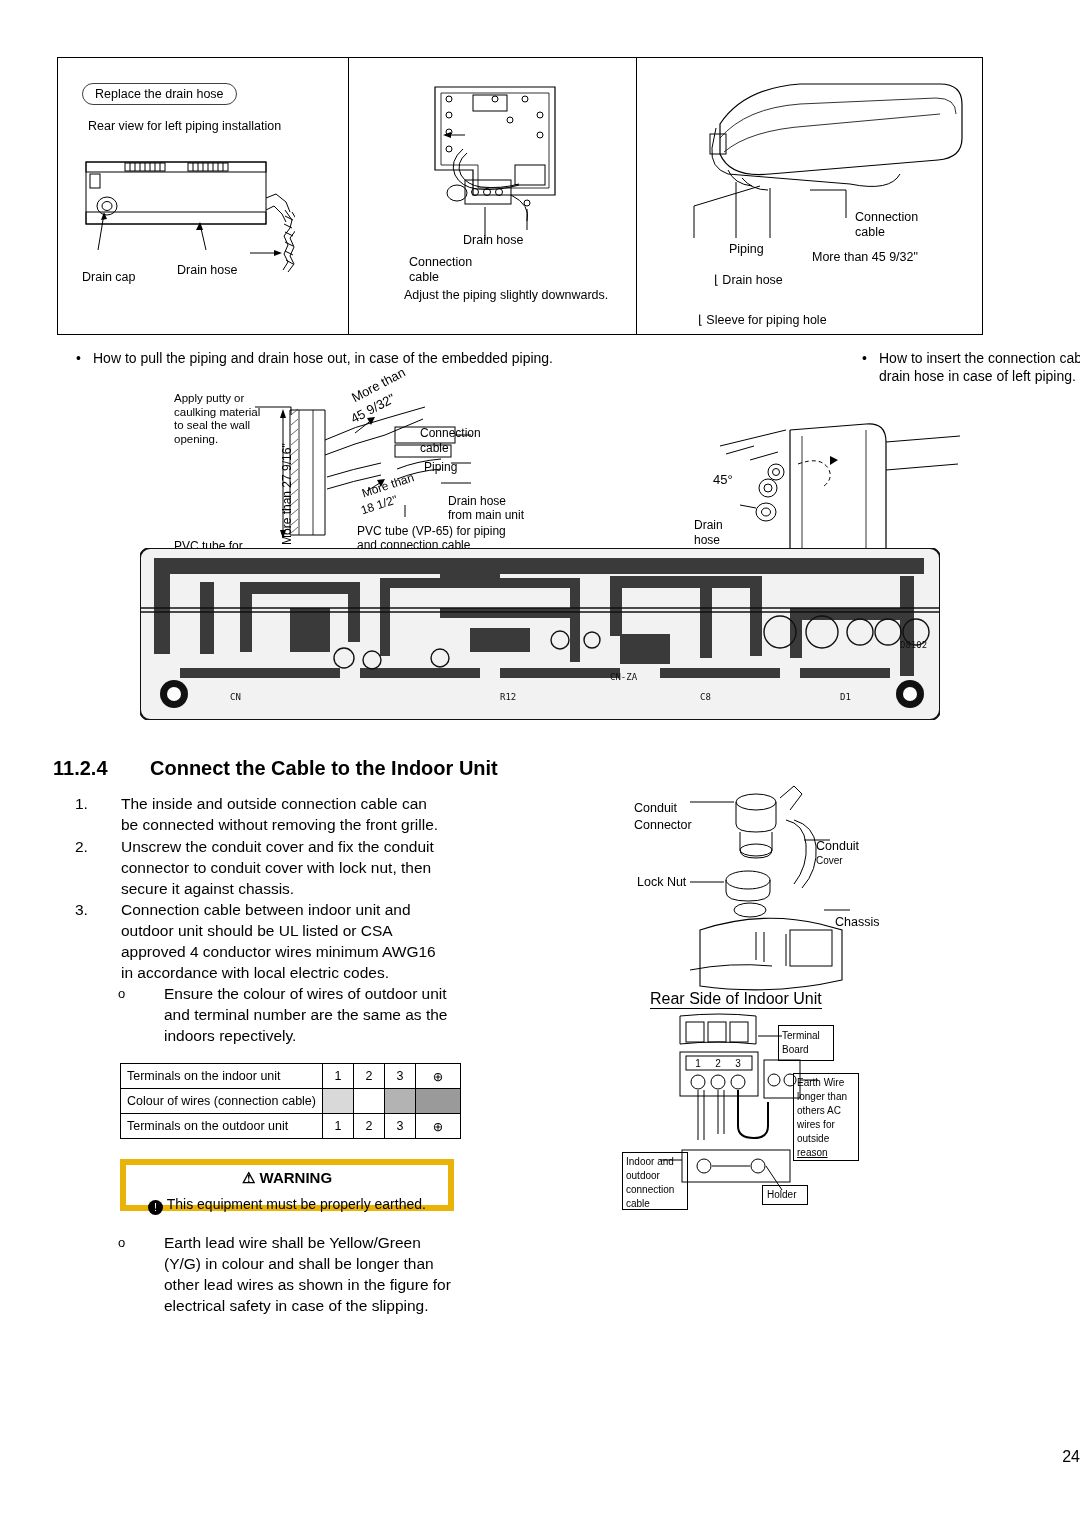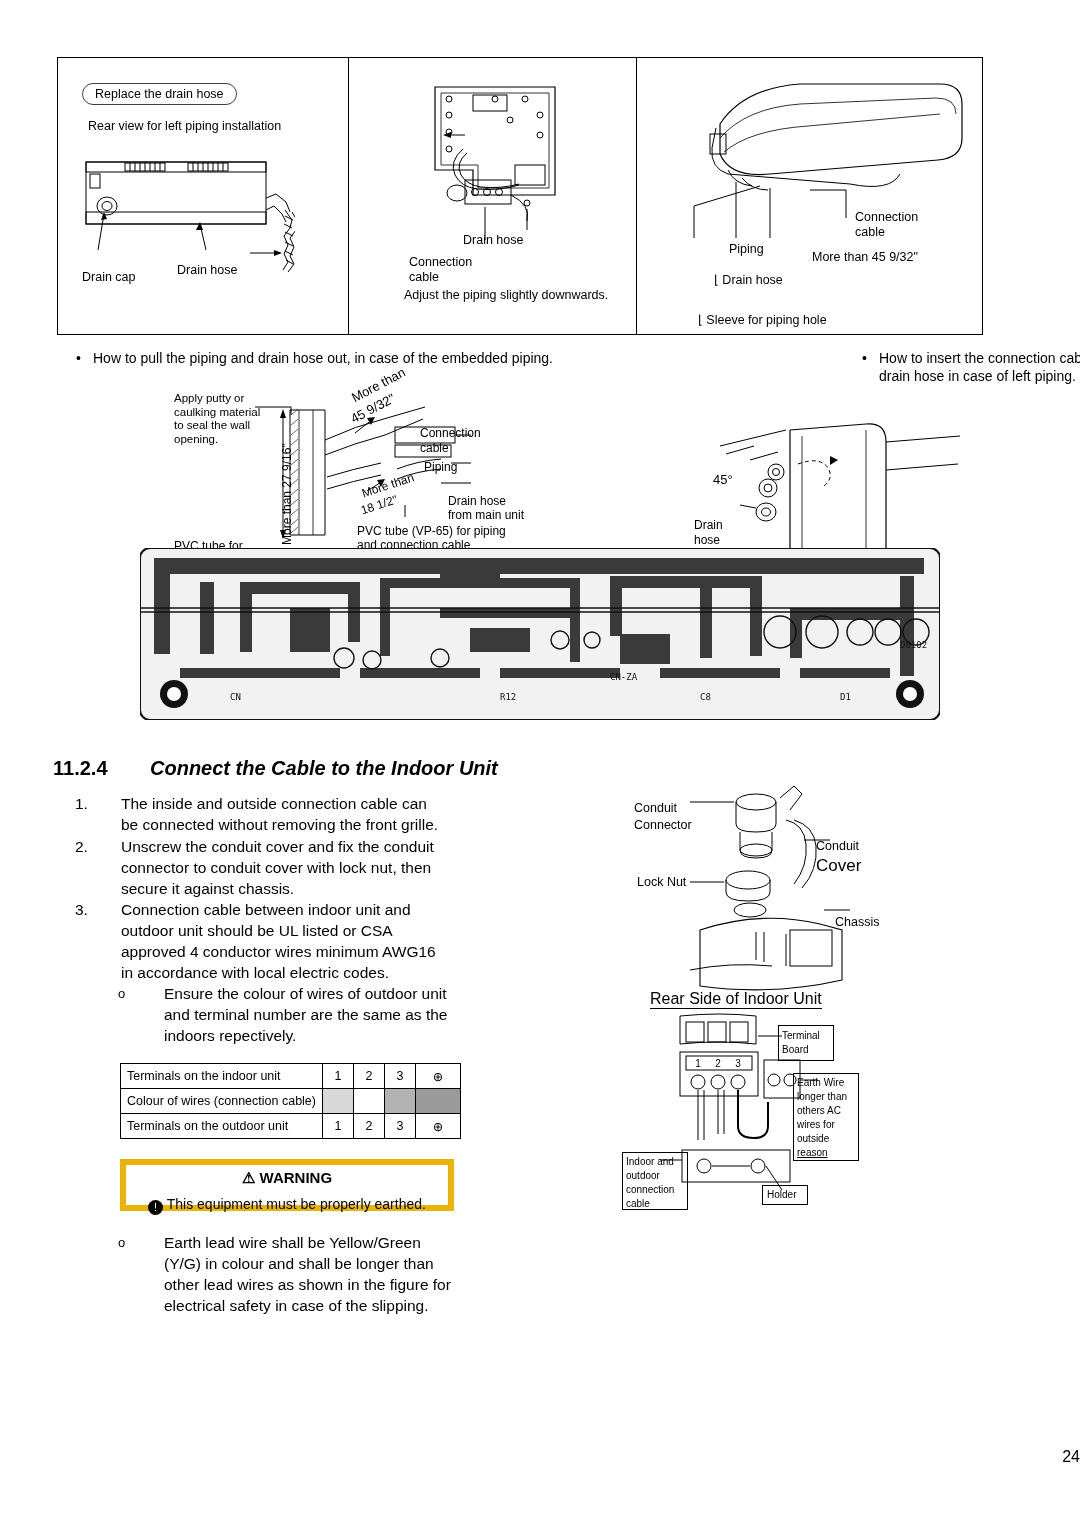--- a/index.html
+++ b/index.html
@@ -9,21 +9,21 @@
   
   .fig-box{position:absolute;left:57px;top:57px;width:926px;height:278px;border:1px solid #000;box-sizing:border-box;}
   .fig-div1{position:absolute;left:290px;top:0;width:1px;height:100%;background:#000;}
   .fig-div2{position:absolute;left:578px;top:0;width:1px;height:100%;background:#000;}
 
   .lbl{position:absolute;font-size:12.5px;line-height:1.25;white-space:nowrap;}
   .pill{position:absolute;border:1px solid #404040;border-radius:12px;padding:3px 12px;font-size:12.5px;background:#fff;}
 
   
   .sec-num{position:absolute;left:53px;top:757px;font-size:20px;font-weight:bold;}
-  .sec-title{position:absolute;left:150px;top:757px;font-size:20px;font-weight:bold;font-style:italic;}
+  .sec-title{position:absolute;left:150px;top:757px;font-size:20px;font-weight:bold;}
 
   
   .li{position:absolute;font-size:15.5px;line-height:21px;}
   .li .num{position:absolute;left:0;top:0;}
   .li .txt{display:block;margin-left:46px;}
 
   
   .tbl{position:absolute;left:120px;top:1063px;border-collapse:collapse;font-size:12.5px;}
   .tbl td{border:1px solid #000;height:24px;padding:0 6px;}
   .tbl td.c{text-align:center;width:30px;padding:0;}
@@ -430,21 +430,21 @@
     <path d="M0 190 q40 -8 82 -4" fill="none" stroke="#000"></path>
 
     <line x1="0" y1="22" x2="44" y2="22" stroke="#000"></line>
     <line x1="114" y1="60" x2="140" y2="60" stroke="#000"></line>
     <line x1="0" y1="102" x2="34" y2="102" stroke="#000"></line>
     <line x1="134" y1="130" x2="160" y2="130" stroke="#000"></line>
   </svg>
   <div class="lbl" style="left:634px;top:801px;font-size:12.5px;">Conduit</div>
   <div class="lbl" style="left:634px;top:818px;font-size:12.5px;">Connector</div>
   <div class="lbl" style="left:816px;top:839px;font-size:12.5px;">Conduit</div>
-  <div class="lbl" style="left:816px;top:855px;font-size:17px;text-align:center;">Cover</div>
+  <div class="lbl" style="left:816px;top:855px;font-size:10px;text-align:center;">Cover</div>
   <div class="lbl" style="left:637px;top:875px;font-size:12.5px;">Lock Nut</div>
   <div class="lbl" style="left:835px;top:915px;font-size:12.5px;">Chassis</div>
 
   <div style="position:absolute;left:650px;top:990px;font-size:16px;">
     <span class="underline">Rear Side of Indoor Unit</span>
   </div>
 
   <svg style="position:absolute;left:640px;top:1010px;" width="300" height="215">
     <path d="M40 6 q40 -4 76 0 L116 34 q-38 -4 -76 0 Z" fill="none" stroke="#000"></path>
     <rect x="46" y="12" width="18" height="20" fill="none" stroke="#000"></rect>

